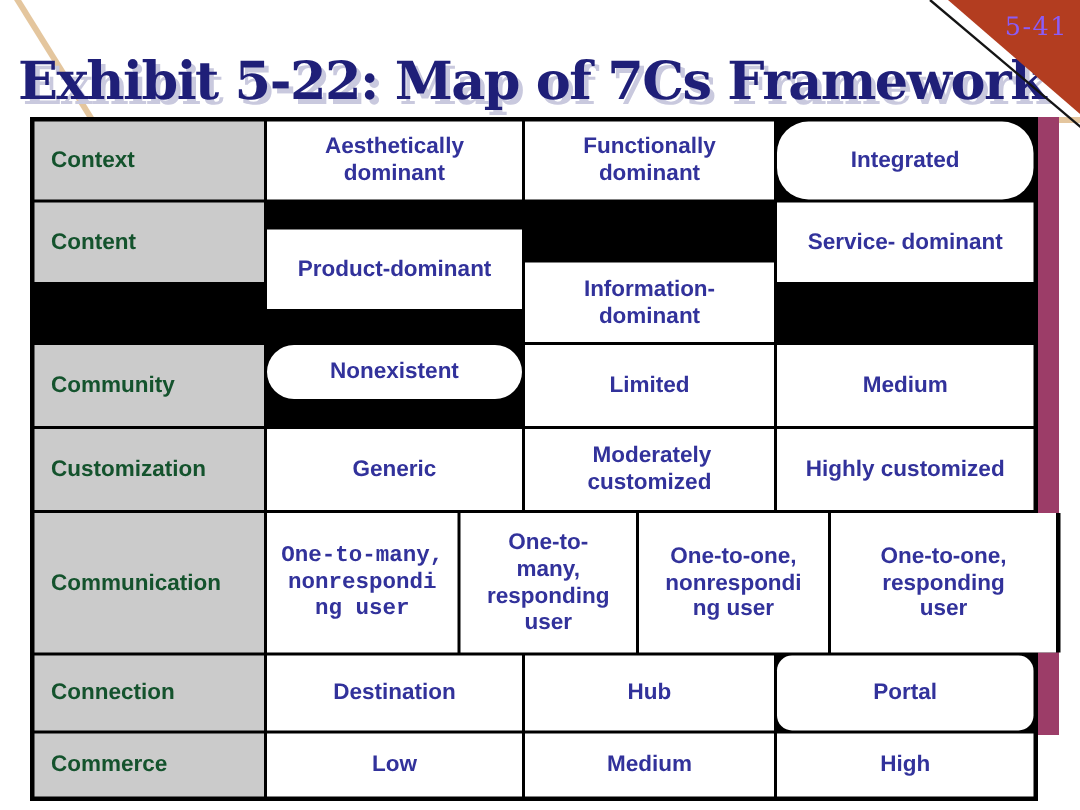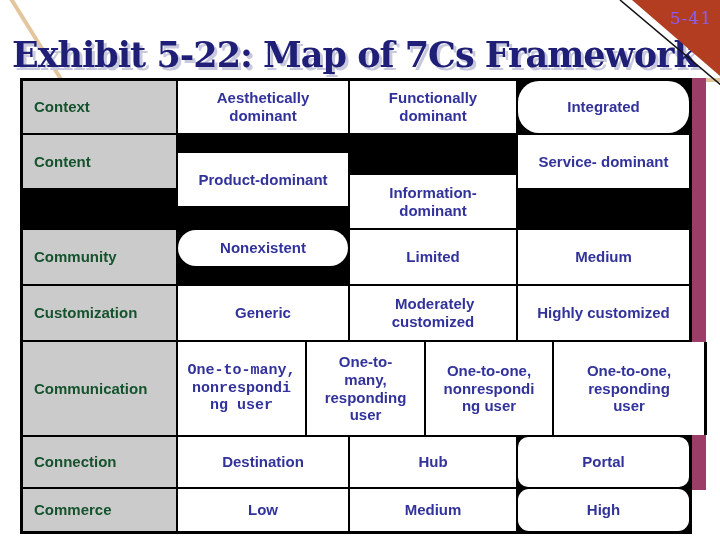--- a/index.html
+++ b/index.html
@@ -123,15 +123,15 @@
     <div class="t-row cols3">
       <div class="cell rowhead" style="height: 50px;">Connection</div>
       <div class="cell" style="height: 50px;">Destination</div>
       <div class="cell" style="height: 50px;">Hub</div>
       <div class="cell" style="height: 50px; border-radius: 10px;">Portal</div>
     </div>
     <div class="t-row cols3">
       <div class="cell rowhead" style="height: 42px;">Commerce</div>
       <div class="cell" style="height: 42px;">Low</div>
       <div class="cell" style="height: 42px;">Medium</div>
-      <div class="cell" style="height: 42px; border-radius: 11px;">High</div>
+      <div class="cell" style="height: 42px;">High</div>
     </div>
   </div>
 
 </body></html>

